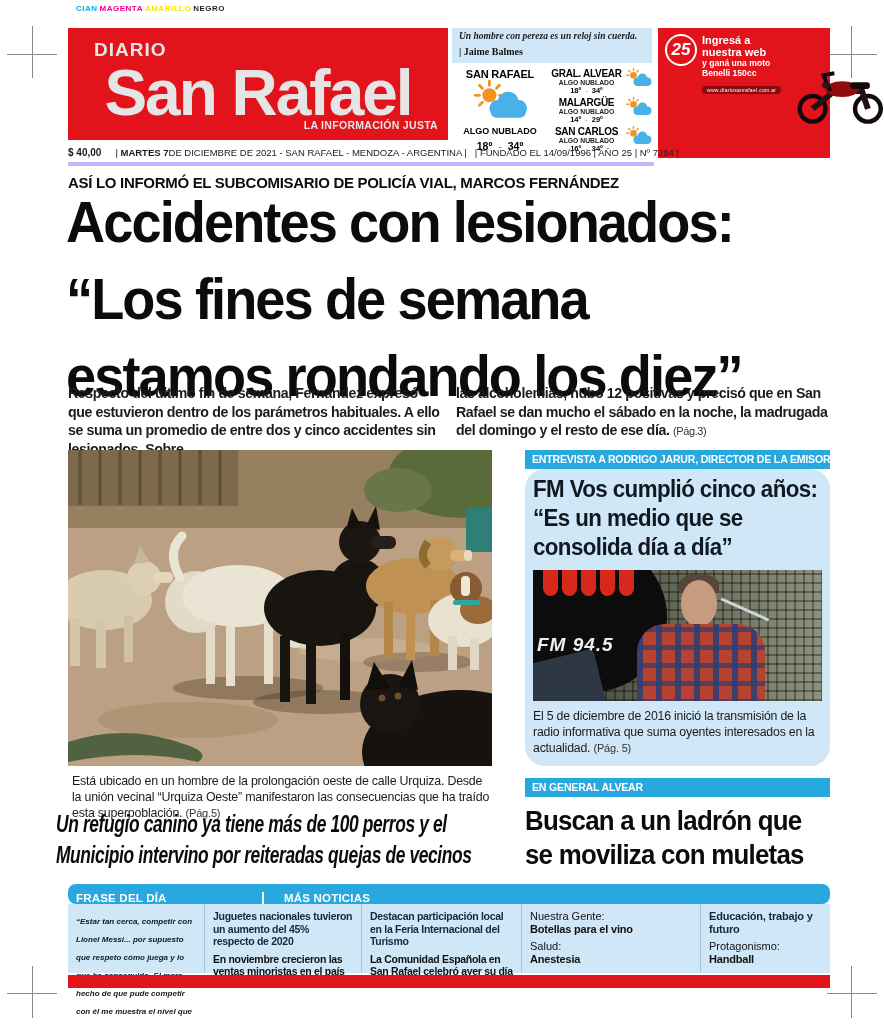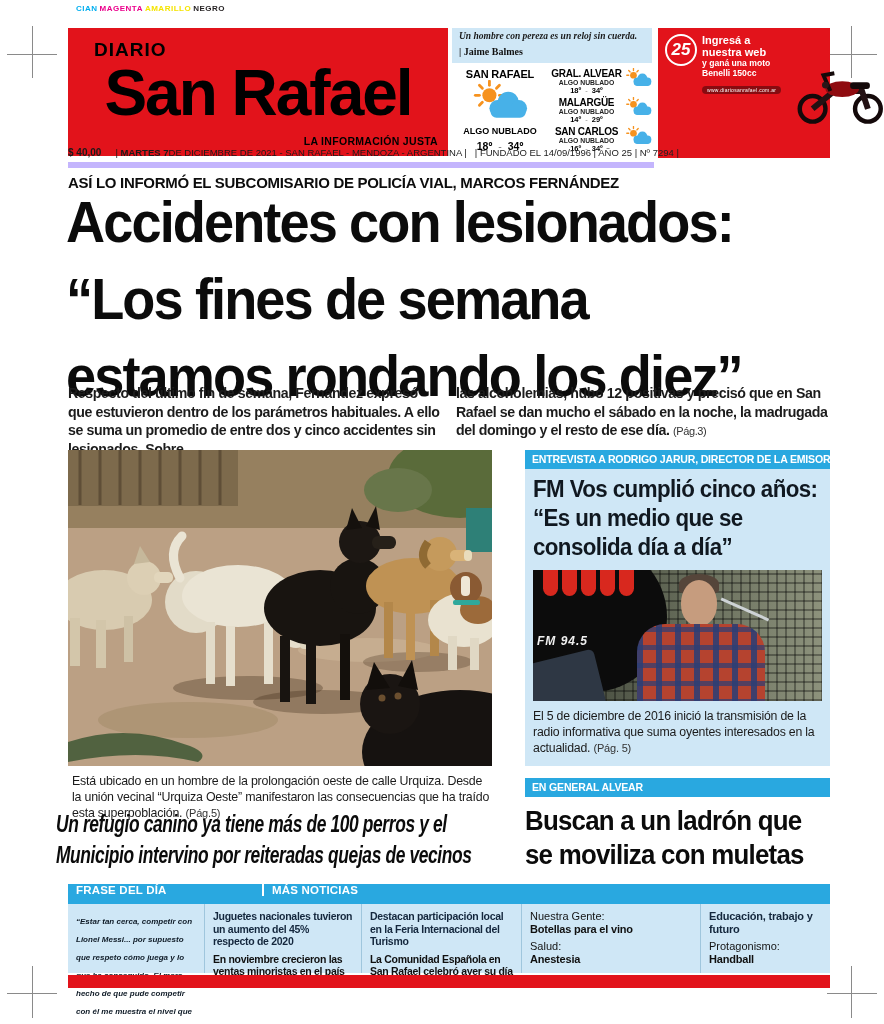--- a/index.html
+++ b/index.html
@@ -7,21 +7,21 @@
   #page { position:relative; width:884px; height:1024px; background:#fff; overflow:hidden; }
 
   
   .reg { position:absolute; left:76px; top:4px; font-size:8px; font-weight:bold; letter-spacing:.5px; }
   .reg span { margin-right:2px; }
   .crop { position:absolute; background:#8a8a8a; }
   .crop.v { width:1px; height:52px; }
   .crop.h { height:1px; width:50px; }
 
   
-  .masthead { position:absolute; left:68px; top:28px; width:380px; height:128px; background:#e2131b; color:#000000; }
+  .masthead { position:absolute; left:68px; top:28px; width:380px; height:112px; background:#e2131b; color:#e5e5e5; }
   .masthead .diario { position:absolute; left:26px; top:11px; font-size:19px; font-weight:bold; letter-spacing:1px; }
   .masthead .title { position:absolute; left:0; top:28px; width:100%; text-align:center; font-size:64px; font-weight:bold; letter-spacing:-2px; }
   .masthead .slogan { position:absolute; right:10px; bottom:9px; font-size:10.5px; font-weight:bold; letter-spacing:.3px; }
 
   
   .midcol { position:absolute; left:452px; top:28px; width:200px; }
   .quotebox { background:#cfe7f6; padding:3px 7px 4px; }
   .quotebox .q { font-family:"Liberation Serif", serif; font-style:italic; font-weight:bold; font-size:9.5px; color:#1a1a1a; display:block; }
   .quotebox .a { font-family:"Liberation Serif", serif; font-weight:bold; font-size:10px; color:#111; }
   .weather { display:flex; margin-top:5px; }
@@ -45,21 +45,21 @@
   .ad-lines { margin-left:5px; }
   .ad-l1 { font-size:11px; font-weight:bold; line-height:12px; }
   .ad-l2 { font-size:8.6px; font-weight:bold; line-height:10px; }
   .ad-url { display:inline-block; background:rgba(0,0,0,.4); border-radius:5px; font-size:5px; padding:1px 5px; margin-top:2px; letter-spacing:.3px; }
   .ad-bikes { flex:1; display:flex; align-items:center; justify-content:center; }
   .ad-brand { text-align:center; font-size:13px; }
   .ad-brand .b25 { font-style:italic; font-weight:bold; font-size:15px; margin-right:4px; }
   .ad-brand .bn { font-weight:bold; letter-spacing:-.3px; }
 
   
-  .dateline { position:absolute; left:68px; top:147px; width:586px; border-bottom:6px solid #c4b5fd; padding-bottom:4px; font-size:9.5px; color:#1a1a1a; white-space:nowrap; display:flex; }
+  .dateline { position:absolute; left:68px; top:147px; width:586px; border-bottom:4px solid #c4b5fd; padding-bottom:4px; font-size:9.5px; color:#1a1a1a; white-space:nowrap; display:flex; }
   .dateline .price { font-weight:bold; font-size:10px; margin-right:14px; }
   .dateline b { font-weight:bold; }
   .dateline .founded { margin-left:8px; color:#222; }
 
   
   .kicker { position:absolute; left:68px; top:174px; font-size:15px; font-weight:bold; letter-spacing:-.3px; color:#0d0d0d; }
   .headline { position:absolute; left:66px; top:191px; width:770px; }
   .headline .hl { line-height:62px; }
   .headline .cond { display:inline-block; transform:scaleX(.95); transform-origin:0 50%; font-size:57px; font-weight:bold; letter-spacing:-2px; color:#0b0b0b; white-space:nowrap; }
   .leadbody { position:absolute; left:68px; top:384px; width:762px; display:flex; gap:14px; }
@@ -70,54 +70,54 @@
   .dogphoto { position:absolute; left:68px; top:450px; width:424px; height:316px; overflow:hidden; }
   .dogcaption { position:absolute; left:72px; top:773px; width:422px; font-size:12.4px; line-height:16px; color:#1b1b1b; letter-spacing:-.2px; }
   .dogheadline { position:absolute; left:56px; top:810px; width:430px;font-style:italic; }
   .dogheadline .hl { line-height:28px; }
   .dogheadline .cond { display:inline-block; transform:scaleX(.74); transform-origin:0 50%; font-size:23.5px; font-weight:bold; letter-spacing:-.5px; color:#0b0b0b; white-space:nowrap; }
 
   
   .rightcol { position:absolute; left:500px; top:450px; width:330px;padding-left:25px; }
   .barblue { background:#29a8e0; color:#fff; height:19px; line-height:19px; padding-left:7px; font-size:11px; font-weight:bold; }
   .barblue .cond { display:inline-block; transform:scaleX(.96); transform-origin:0 50%; white-space:nowrap; letter-spacing:-.2px; }
-  .fmpanel { background:#cfe7f6; padding:7px 8px 10px; margin-bottom:12px; }
+  .fmpanel { background:#cfe7f6; padding:7px 8px 10px; margin-bottom:12px;border-radius:20px; }
   .fmheadline .hl { line-height:27px; }
   .fmheadline .cond { display:inline-block; transform:scaleX(.97); transform-origin:0 50%; font-size:23px; font-weight:bold; letter-spacing:-.6px; color:#101820; white-space:nowrap; }
   .radiophoto { position:relative; margin-top:7px; width:100%; height:131px; overflow:hidden;
       background-color:#59604f;
       background-image:
         repeating-linear-gradient(0deg, rgba(0,0,0,.32) 0 2px, transparent 2px 9px),
         repeating-linear-gradient(90deg, rgba(0,0,0,.32) 0 2px, transparent 2px 9px),
         linear-gradient(90deg, #3a3f33 0%, #676d5b 55%, #8d927c 100%);
   }
   .fmlogo { position:absolute; left:-16px; top:-28px; width:150px; height:150px; border-radius:50%; background:#0c0c0c; }
   .awning { position:absolute; left:26px; top:24px; display:flex; gap:4px; }
   .awning i { width:15px; height:30px; background:#d8281e; border-radius:3px 3px 8px 8px; }
-  .fmlogo .fmtext { position:absolute; left:20px; top:92px; color:#efefef; font-size:12px; font-weight:bold; font-style:italic; letter-spacing:1px; }
+  .fmlogo .fmtext { position:absolute; left:20px; top:92px; color:#efefef; font-size:19px; font-weight:bold; font-style:italic; letter-spacing:1px; }
   .host-head { position:absolute; left:148px; top:10px; width:36px; height:46px; background:#c69c7e; border-radius:50% 50% 46% 46%; }
   .host-hair { position:absolute; left:146px; top:4px; width:40px; height:20px; background:#55453a; border-radius:50% 50% 20% 20%; }
   .host-shirt { position:absolute; left:104px; top:54px; width:128px; height:80px; border-radius:28px 28px 0 0;
       background:
         repeating-linear-gradient(90deg, rgba(42,62,118,.85) 0 6px, transparent 6px 19px),
         repeating-linear-gradient(0deg, rgba(42,62,118,.7) 0 5px, transparent 5px 18px),
         #b5432f; }
   .mic { position:absolute; left:186px; top:38px; width:52px; height:2.5px; background:#cdd2d5; transform:rotate(24deg); }
   .equip { position:absolute; left:-10px; bottom:-14px; width:78px; height:58px; background:#2e3744; transform:rotate(-14deg); border-radius:6px; }
   .fmcaption { margin-top:7px; font-size:12.3px; line-height:16px; color:#1b1b1b; letter-spacing:-.2px; }
   .alvheadline { margin-top:9px; }
   .alvheadline .hl { line-height:30px; }
   .alvheadline .cond { display:inline-block; transform:scaleX(.94); transform-origin:0 50%; font-size:27.5px; font-weight:bold; letter-spacing:-.8px; color:#0b0b0b; white-space:nowrap; }
   .alvbody { margin-top:8px; font-size:12.3px; line-height:15.8px; color:#1b1b1b; letter-spacing:-.2px; }
 
   
-  .botbar { position:absolute; left:68px; top:884px; width:762px; height:20px; background:#29a8e0; color:#fff; display:flex; align-items:flex-start; }
+  .botbar { position:absolute; left:68px; top:884px; width:762px; height:20px; background:#29a8e0; color:#fff; display:flex; align-items:flex-end;border-radius:8px; }
   .botbar .h1 { padding-left:8px; width:194px; font-size:11.5px; font-weight:bold; letter-spacing:.2px; }
   .botbar .div { width:2px; height:12px; background:#fff; }
-  .botbar .h2 { padding-left:8px; font-size:11.5px; font-weight:bold; letter-spacing:.2px; }
+  .botbar .h2 { padding-left:20px; font-size:11.5px; font-weight:bold; letter-spacing:.2px; }
   .botcontent { position:absolute; left:68px; top:904px; width:762px; height:69px; background:#cfe7f6; display:flex; }
   .bc { padding:6px 8px 4px; }
   .bc + .bc { border-left:1px solid #9fc6dd; }
   .bc1 { width:136px; }
   .bc2 { width:157px; }
   .bc3 { width:160px; }
   .bc4 { width:130px; }
   .bc5 { flex:1; }
   .frase-q { font-size:8px; font-weight:bold; font-style:italic; line-height:9.6px; color:#0e1a26; }
   .news-t { font-size:10.5px; font-weight:bold; line-height:12.5px; letter-spacing:-.3px; margin-bottom:5px; }

